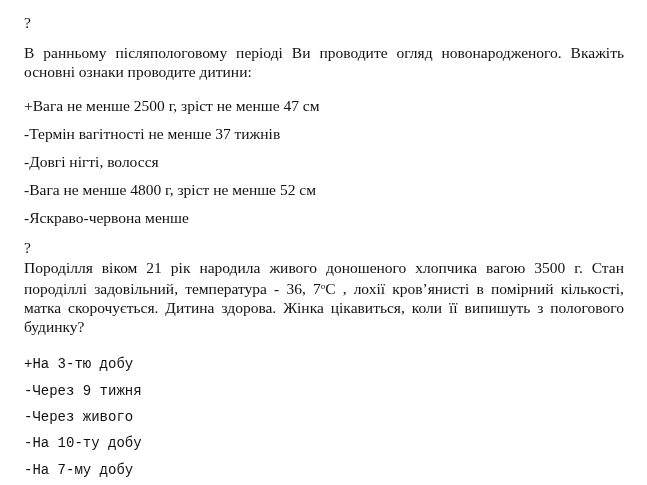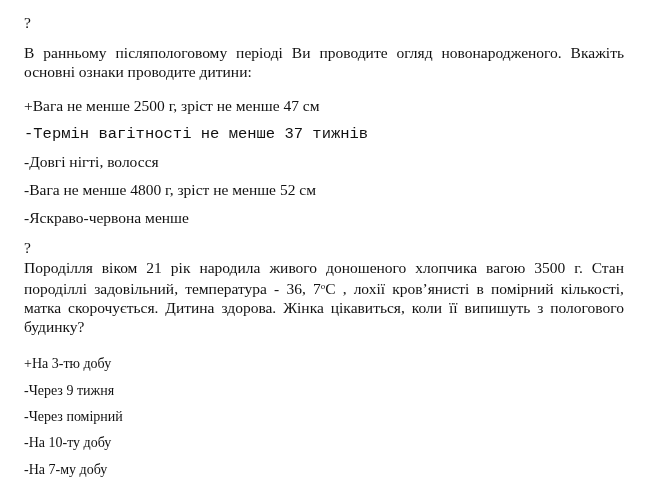--- a/index.html
+++ b/index.html
@@ -32,42 +32,43 @@
     position: absolute;
     left: 0;
     width: 600px;
     font-size: 15.5px;
     line-height: 19px;
     text-align: justify;
     text-align-last: left;
   }
   .small {
     font-size: 14px;
+    font-family: Liberation Mono, monospace;
   }
   sup.deg {
     font-size: 9px;
     vertical-align: 5px;
   }
 </style>
 </head>
 <body>
 
 <div class="page">
 
   <div class="line" style="top:14px;">?</div>
   <div class="para" style="top:43px;">В ранньому післяпологовому періоді Ви проводите огляд новонародженого. Вкажіть основні ознаки проводите дитини:</div>
 
   <div class="line" style="top:97px;">+Вага не менше 2500 г, зріст не менше 47 см</div>
-  <div class="line" style="top:125px;font-family:Liberation Mono, monospace;">-Термін вагітності не менше 37 тижнів</div>
+  <div class="line" style="top:125px;">-Термін вагітності не менше 37 тижнів</div>
   <div class="line" style="top:153px;">-Довгі нігті, волосся</div>
   <div class="line" style="top:181px;">-Вага не менше 4800 г, зріст не менше 52 см</div>
   <div class="line" style="top:209px;">-Яскраво-червона менше</div>
 
   <div class="line" style="top:239px;">?</div>
   <div class="para" style="top:258px;"><span>Породілля  віком 21 рік народила живого доношеного хлопчика вагою 3500 г. Стан породіллі задовільний, температура - 36, 7</span><sup class="deg">о</sup><span>С , лохії кров’янисті в помірний кількості, матка скорочується. Дитина здорова. Жінка цікавиться, коли її випишуть з пологового будинку?</span></div>
 
   <div class="line small" style="top:355px;">+На 3-тю добу</div>
   <div class="line small" style="top:382px;">-Через 9 тижня</div>
-  <div class="line small" style="top:408px;">-Через помірний</div>
+  <div class="line small" style="top:408px;">-Через живого</div>
   <div class="line small" style="top:434px;">-На 10-ту добу</div>
   <div class="line small" style="top:461px;">-На 7-му добу</div>
 
 </div>
 
 </body></html>

